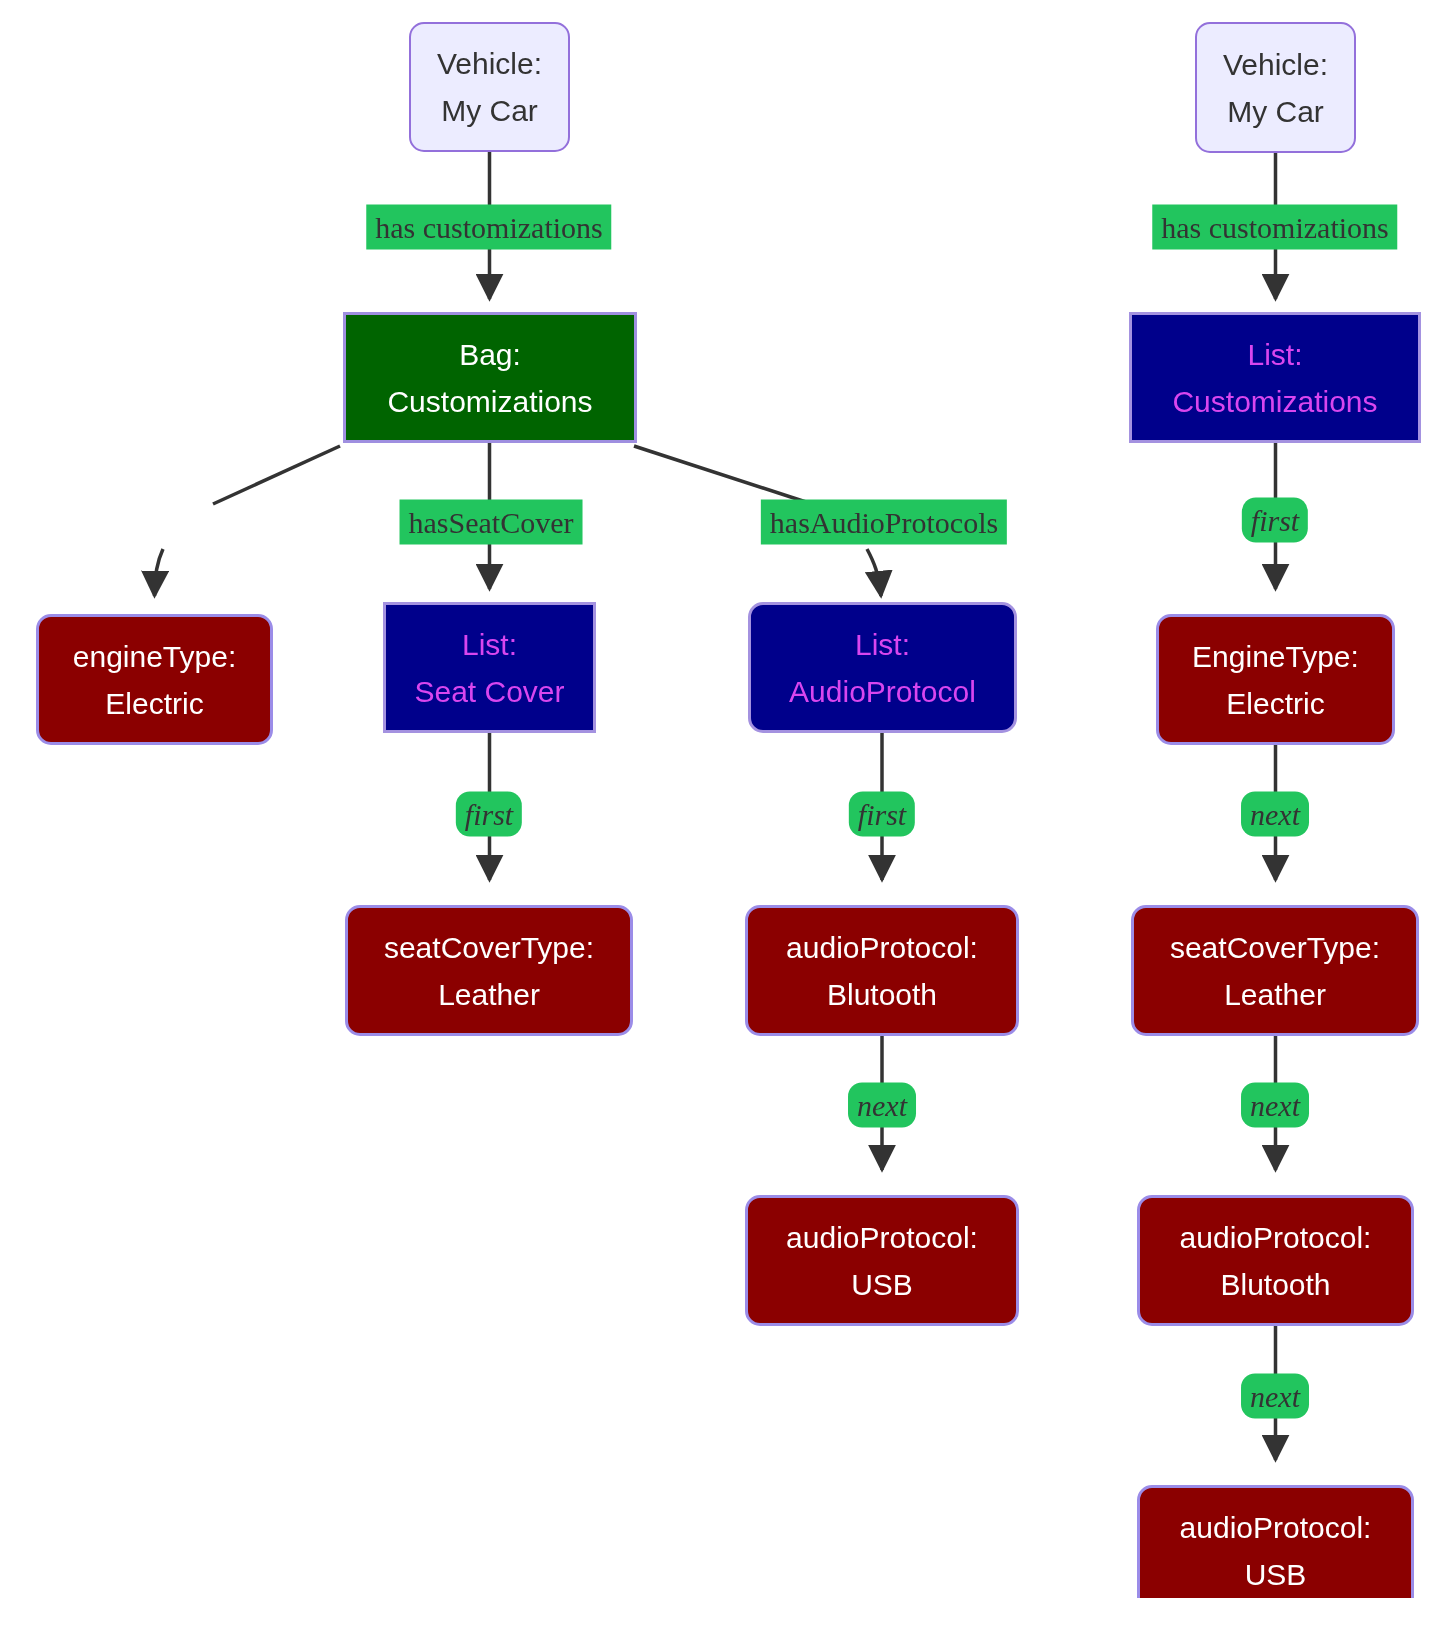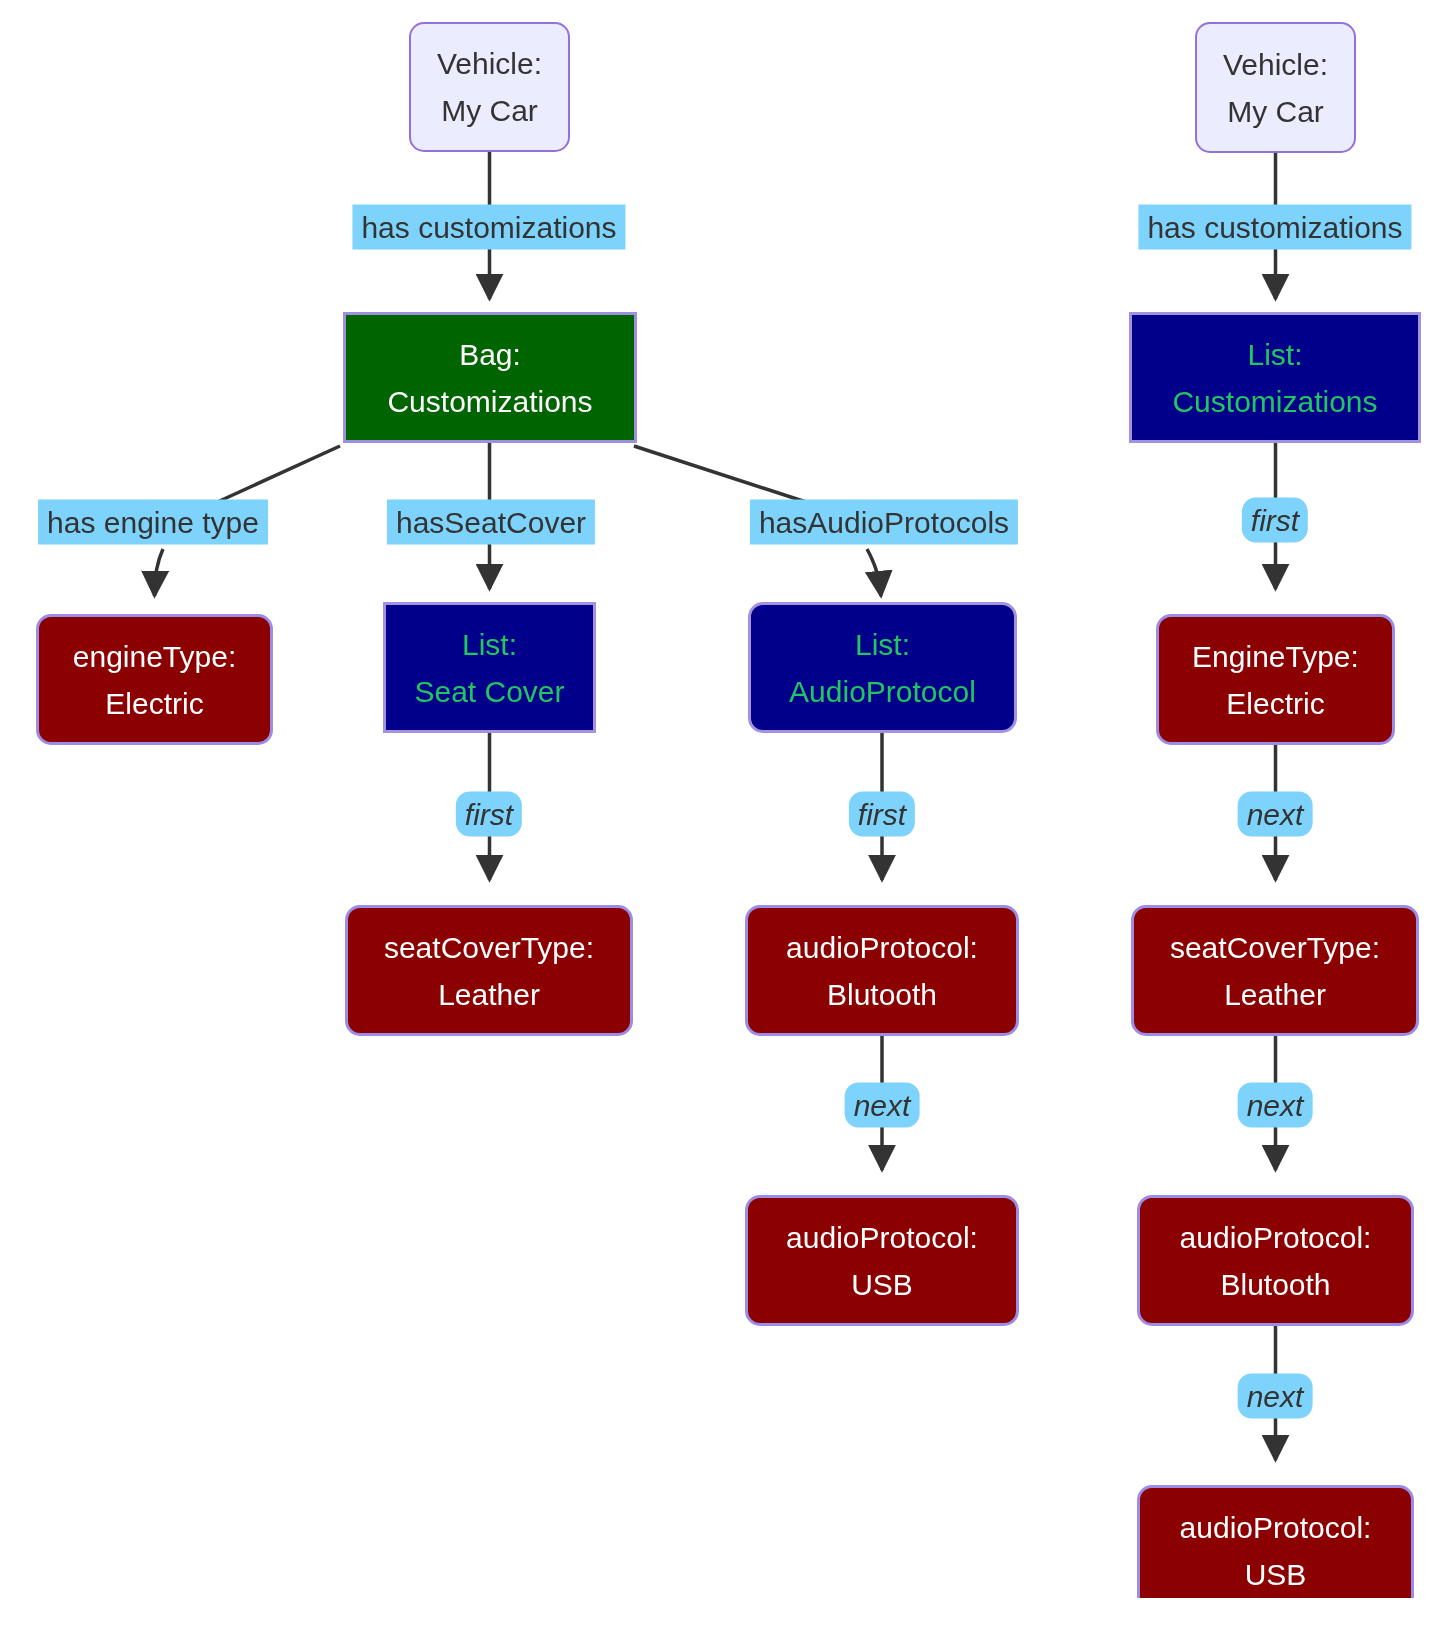--- a/index.html
+++ b/index.html
@@ -16,27 +16,28 @@
   .node {
     position:absolute; box-sizing:border-box;
     display:flex; flex-direction:column;
     align-items:center; justify-content:center;
     text-align:center; white-space:nowrap;
     font-size:30px; line-height:47px;
   }
   .rounded { border-radius:15px; }
   .lavender { background:#ECECFF; border:2.5px solid #9370DB; color:#333333; }
   .green    { background:#006400; border:3px solid #9f8fe0; color:#ffffff; }
-  .blue     { background:#00008B; border:3px solid #a492e0; color:#22c55e; }
+  .blue     { background:#00008B; border:3px solid #a492e0; color:#d946ef; }
   .red      { background:#8B0000; border:3px solid #9b8ce8; color:#ffffff;margin-top:12px; }
   .edge-label {
     position:absolute; transform:translate(-50%,-50%);
-    background:#7dd3fc; color:#333333;
+    background:#22c55e; color:#333333;
     padding:3px 9px; font-size:30px; line-height:39px;
     white-space:nowrap;
+    font-family:Liberation Serif, serif;
   }
   .italic { font-style:italic;border-radius:14px; }
 </style>
 </head>
 <body>
 
 <div id="canvas">
 
   <svg id="edges" width="1456" height="1629" viewBox="0 0 1456 1629">
     <defs>
@@ -128,21 +129,20 @@
     <span>audioProtocol:</span>
     <span>Blutooth</span>
   </div>
 
   <div class="node red rounded" style="left:1137px;top:1473px;width:277px;height:131px;">
     <span>audioProtocol:</span>
     <span>USB</span>
   </div>
 
   <div class="edge-label" style="left:489px;top:227px;">has customizations</div>
-  <div class="edge-label" style="left:153px;top:522px;">has engine type</div>
   <div class="edge-label" style="left:491px;top:522px;">hasSeatCover</div>
   <div class="edge-label" style="left:884px;top:522px;text-align:right;">hasAudioProtocols</div>
   <div class="edge-label italic" style="left:489px;top:814px;">first</div>
   <div class="edge-label italic" style="left:882px;top:814px;">first</div>
   <div class="edge-label italic" style="left:882px;top:1105px;">next</div>
 
   <div class="edge-label" style="left:1275px;top:227px;">has customizations</div>
   <div class="edge-label italic" style="left:1275px;top:520px;">first</div>
   <div class="edge-label italic" style="left:1275px;top:814px;">next</div>
   <div class="edge-label italic" style="left:1275px;top:1105px;">next</div>

